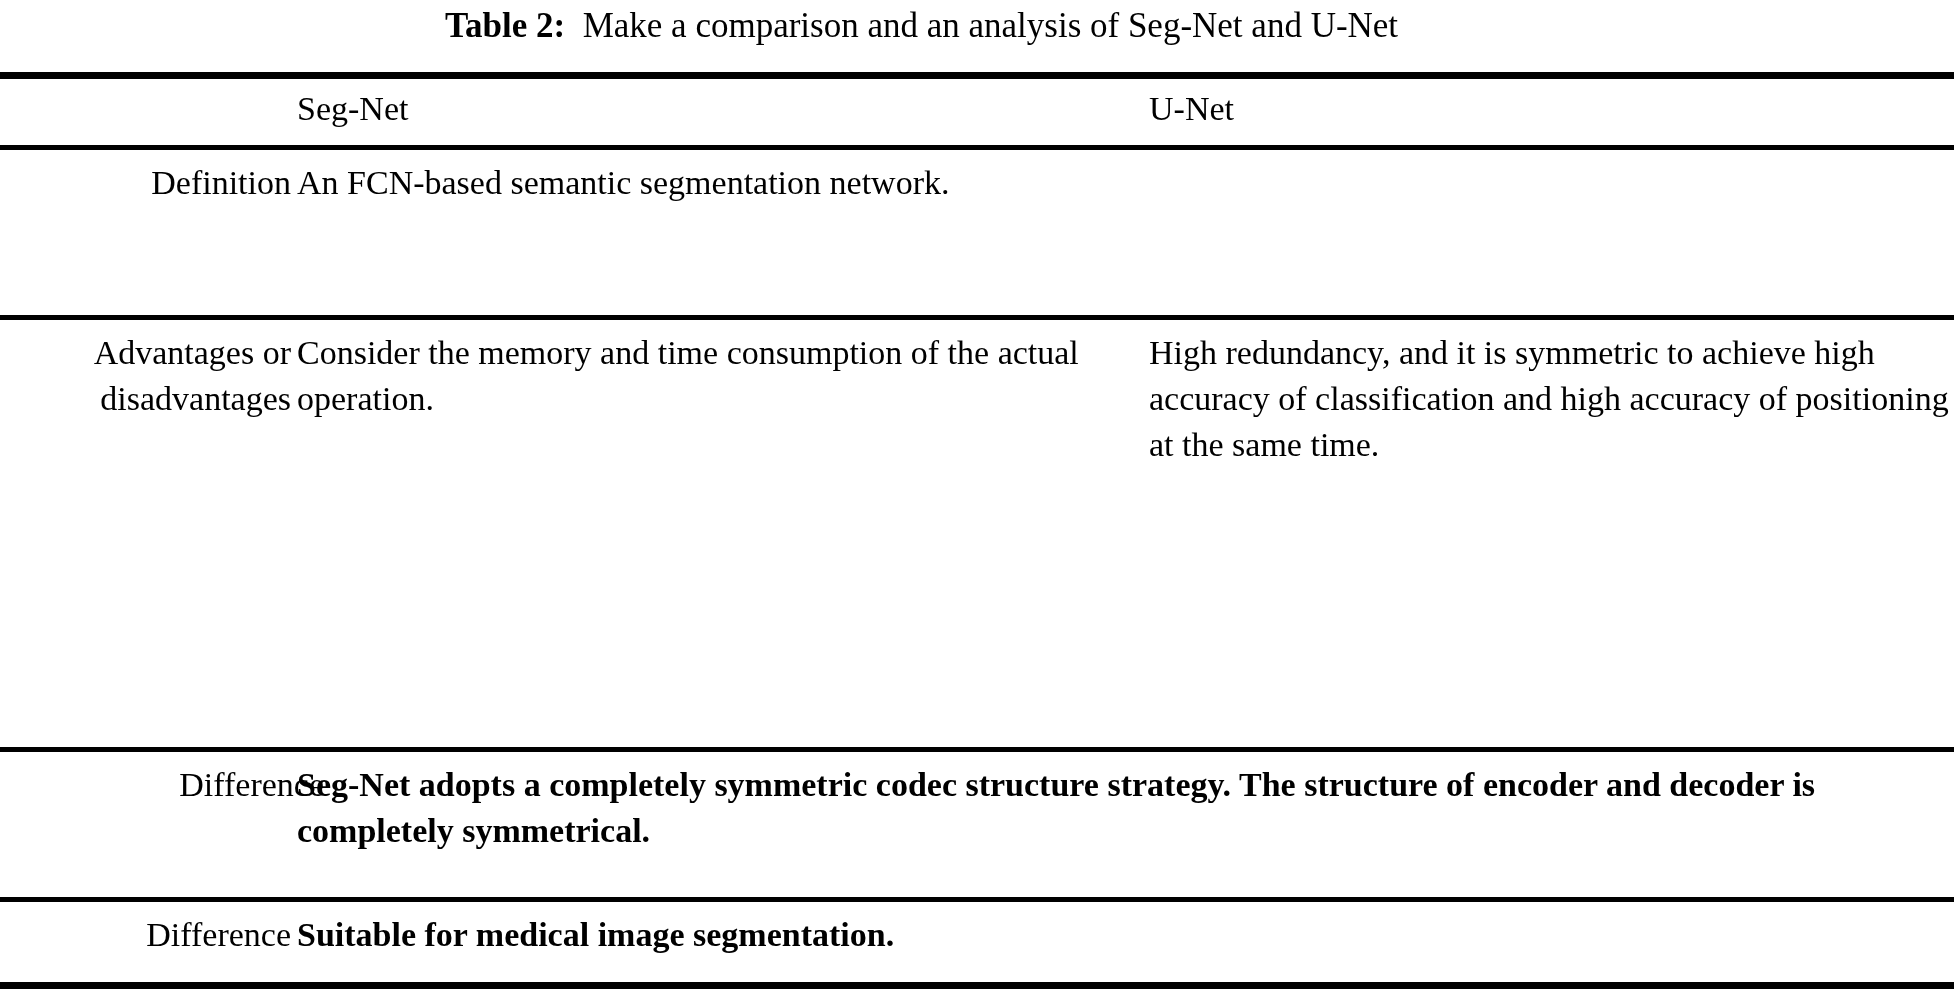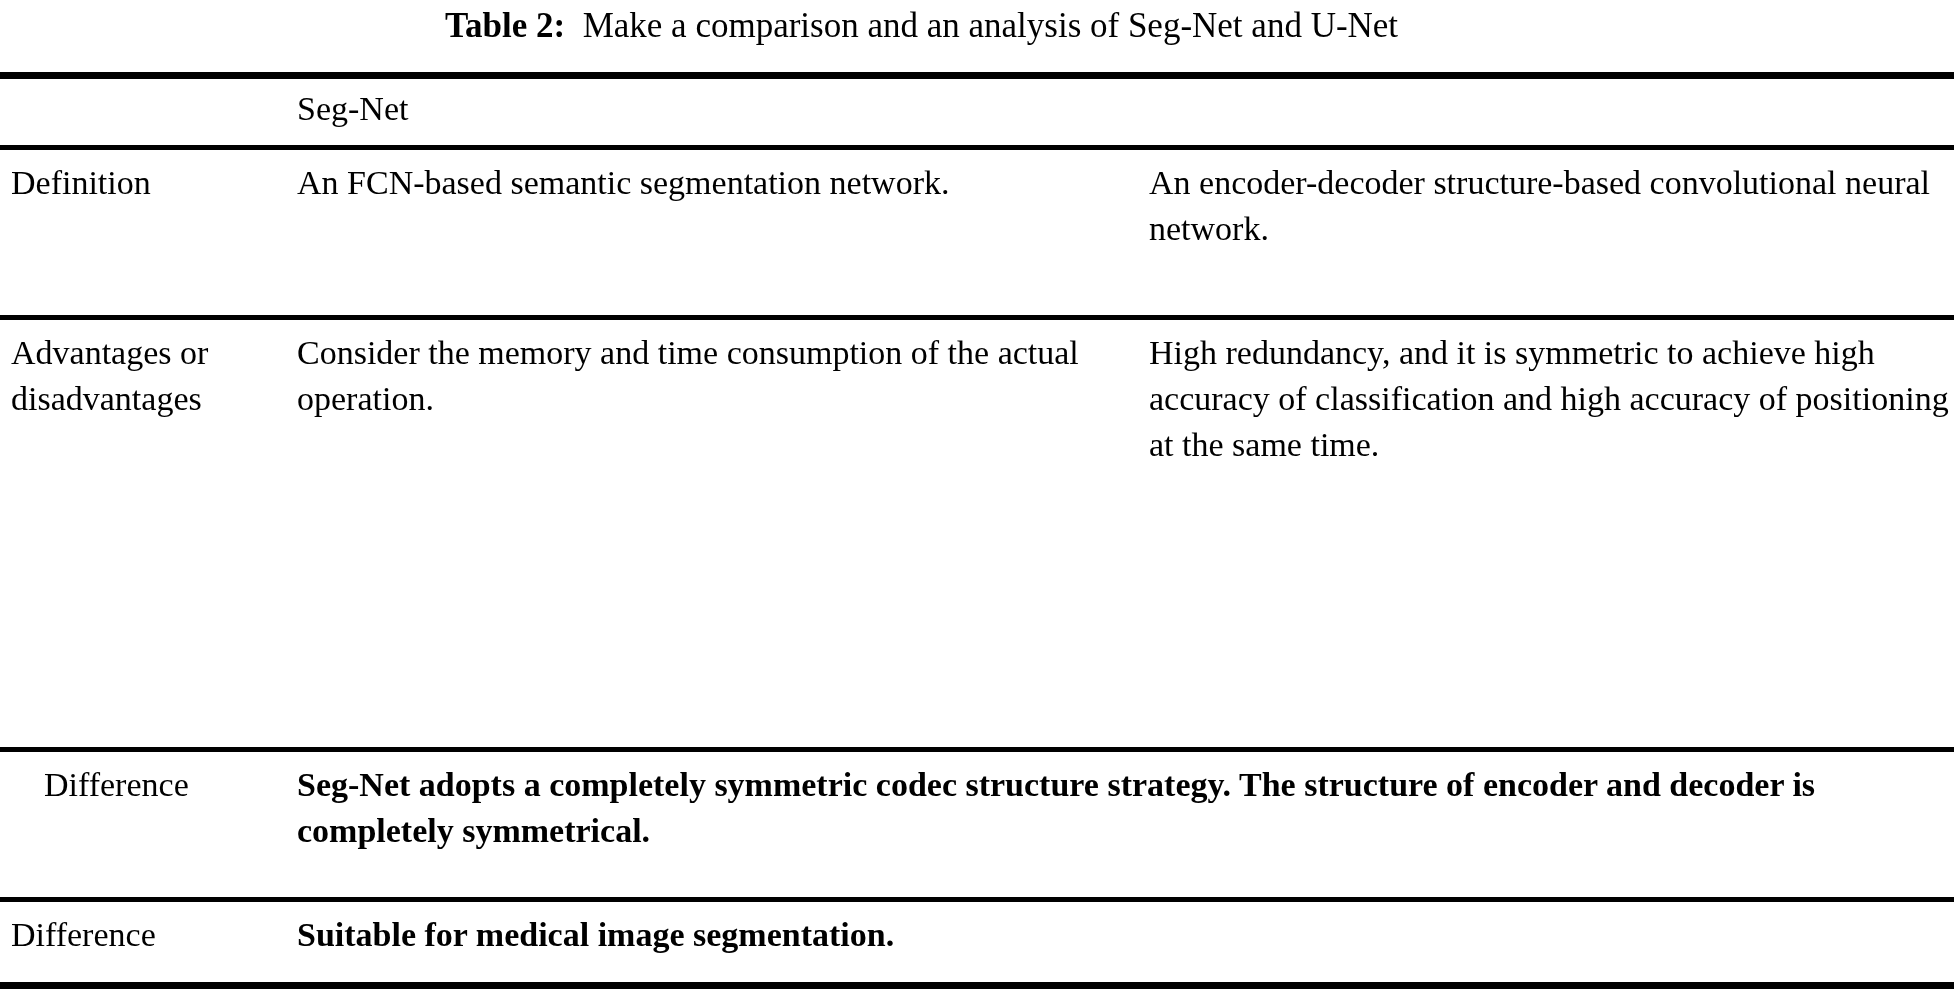--- a/index.html
+++ b/index.html
@@ -57,48 +57,48 @@
   }
 
   .cell {
     position: absolute;
     top: 0;
     font-size: 34px;
     line-height: 46px;
     text-align: left;
   }
 
-  .col-label { left: 2px;    width: 280px; }
+  .col-label { left: 2px;    width: 280px; text-align: right; }
   .col-seg   { left: 288px;  width: 845px; }
   .col-unet  { left: 1140px; width: 800px; }
   .col-span  { left: 288px;  width: 1660px; font-weight: bold; }
 
   .nowrap { white-space: nowrap; }
 </style>
 </head>
 <body>
 
 <div class="page">
 
   <div class="caption">
     <span class="cap-label">Table 2:</span><span>&nbsp;&nbsp;</span><span class="cap-text">Make a comparison and an analysis of Seg-Net and U-Net</span>
   </div>
 
   <div class="rule rule-thick" style="top:72px;"></div>
 
   <div class="row" style="top:74px; height:74px;">
     <div class="cell col-seg nowrap" style="top:12px;">Seg-Net</div>
+    <div class="cell col-unet nowrap" style="top:12px;">U-Net</div>
   </div>
 
   <div class="rule rule-thin" style="top:145px;"></div>
 
   <div class="row" style="top:150px; height:167px;">
     <div class="cell col-label nowrap" style="top:10px;">Definition</div>
     <div class="cell col-seg" style="top:10px;">An FCN-based semantic segmentation network.</div>
-    <div class="cell col-unet" style="top:10px;">An encoder-decoder structure-based convolutional neural network.</div>
   </div>
 
   <div class="rule rule-thin" style="top:315px;"></div>
 
   <div class="row" style="top:320px; height:295px;">
     <div class="cell col-label" style="top:10px;">Advantages or disadvantages</div>
     <div class="cell col-seg" style="top:10px;">Consider the memory and time consumption of the actual operation.</div>
     <div class="cell col-unet" style="top:10px;">High redundancy, and it is symmetric to achieve high accuracy of classification and high accuracy of positioning at the same time.</div>
   </div>
 

